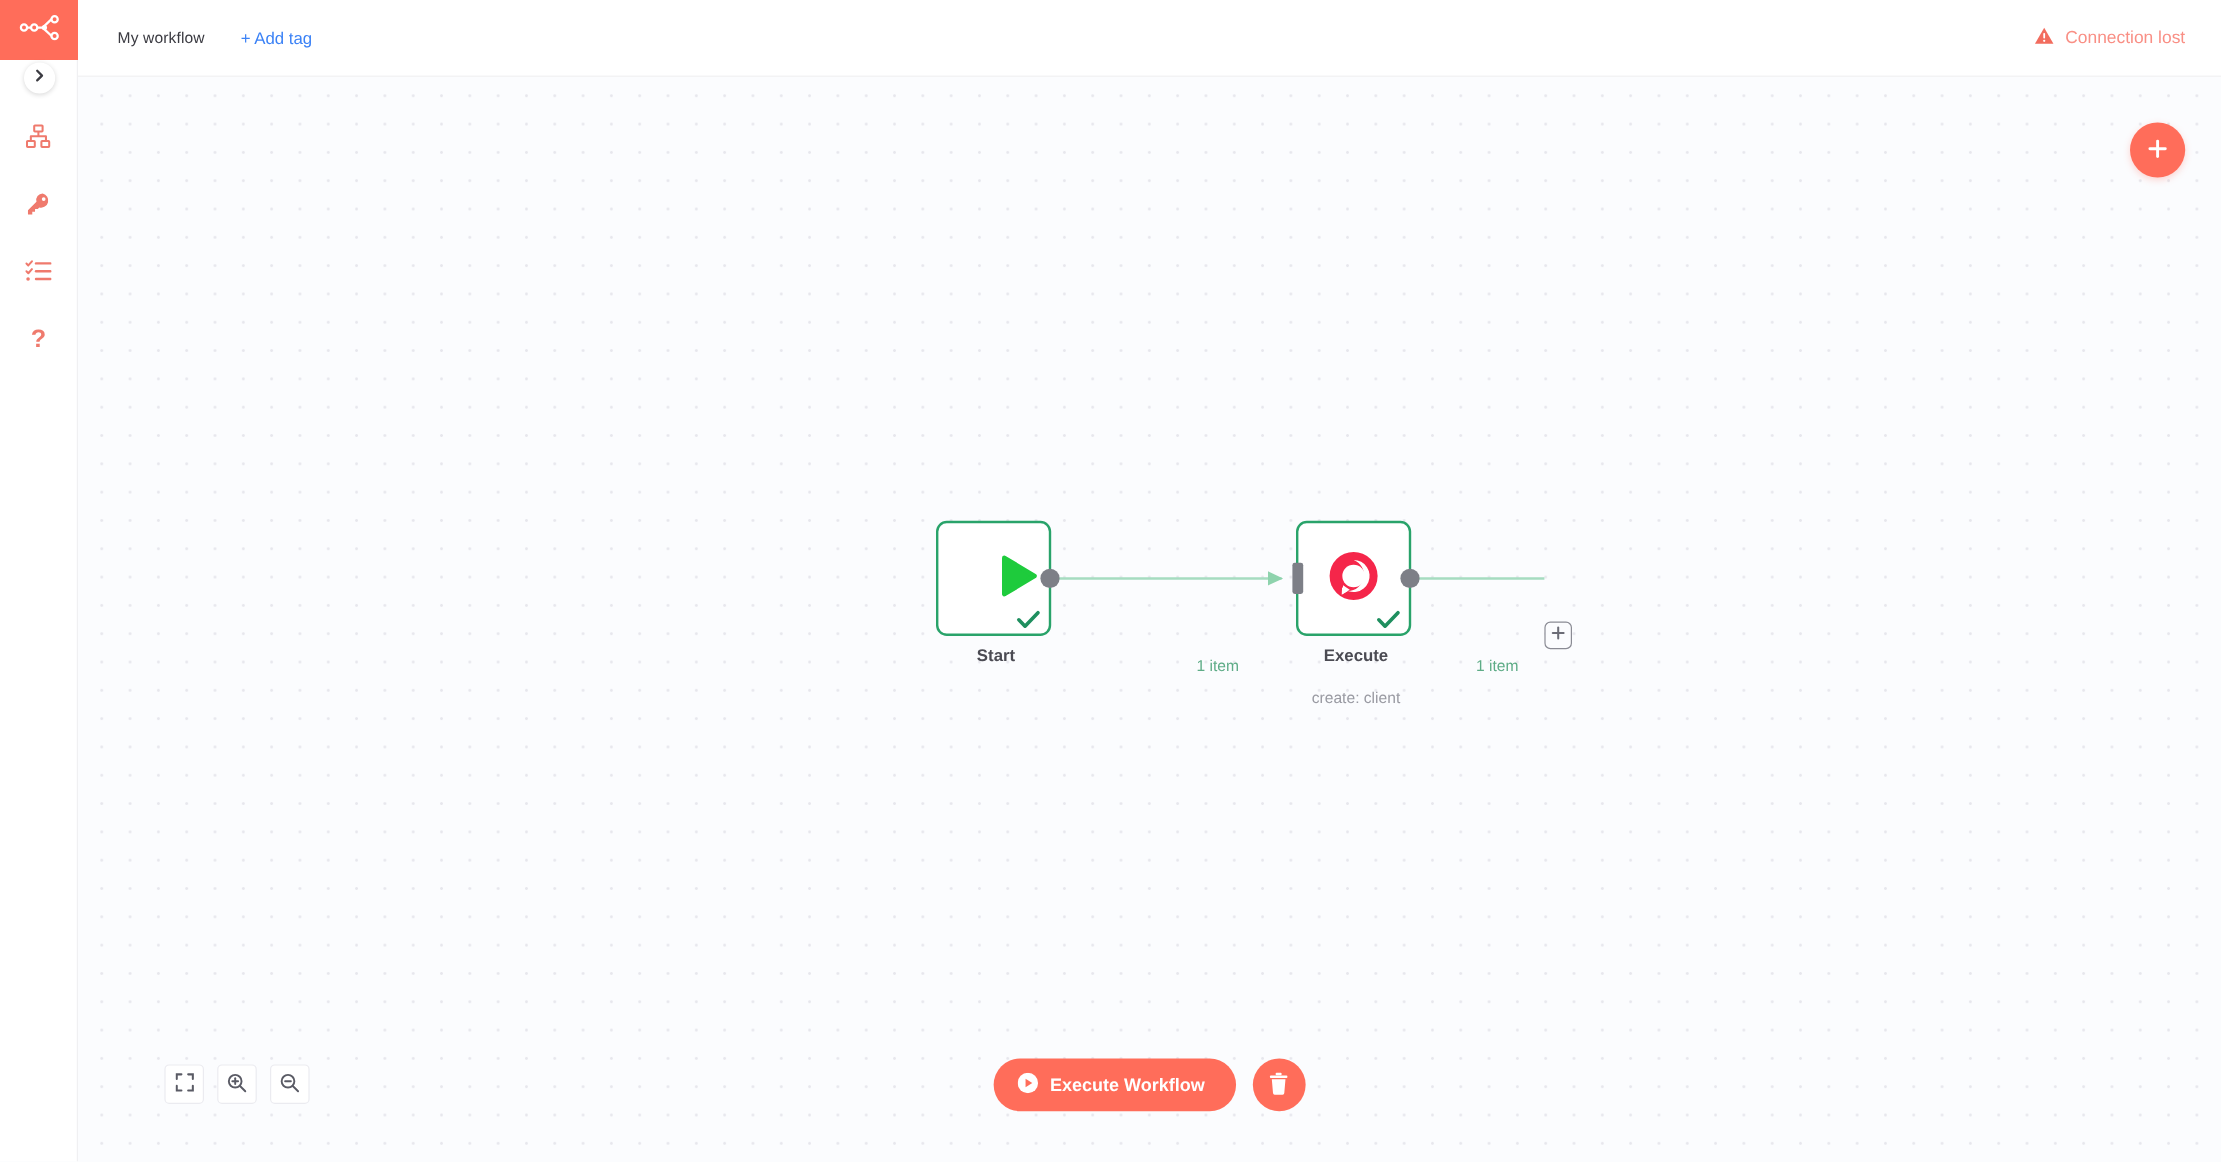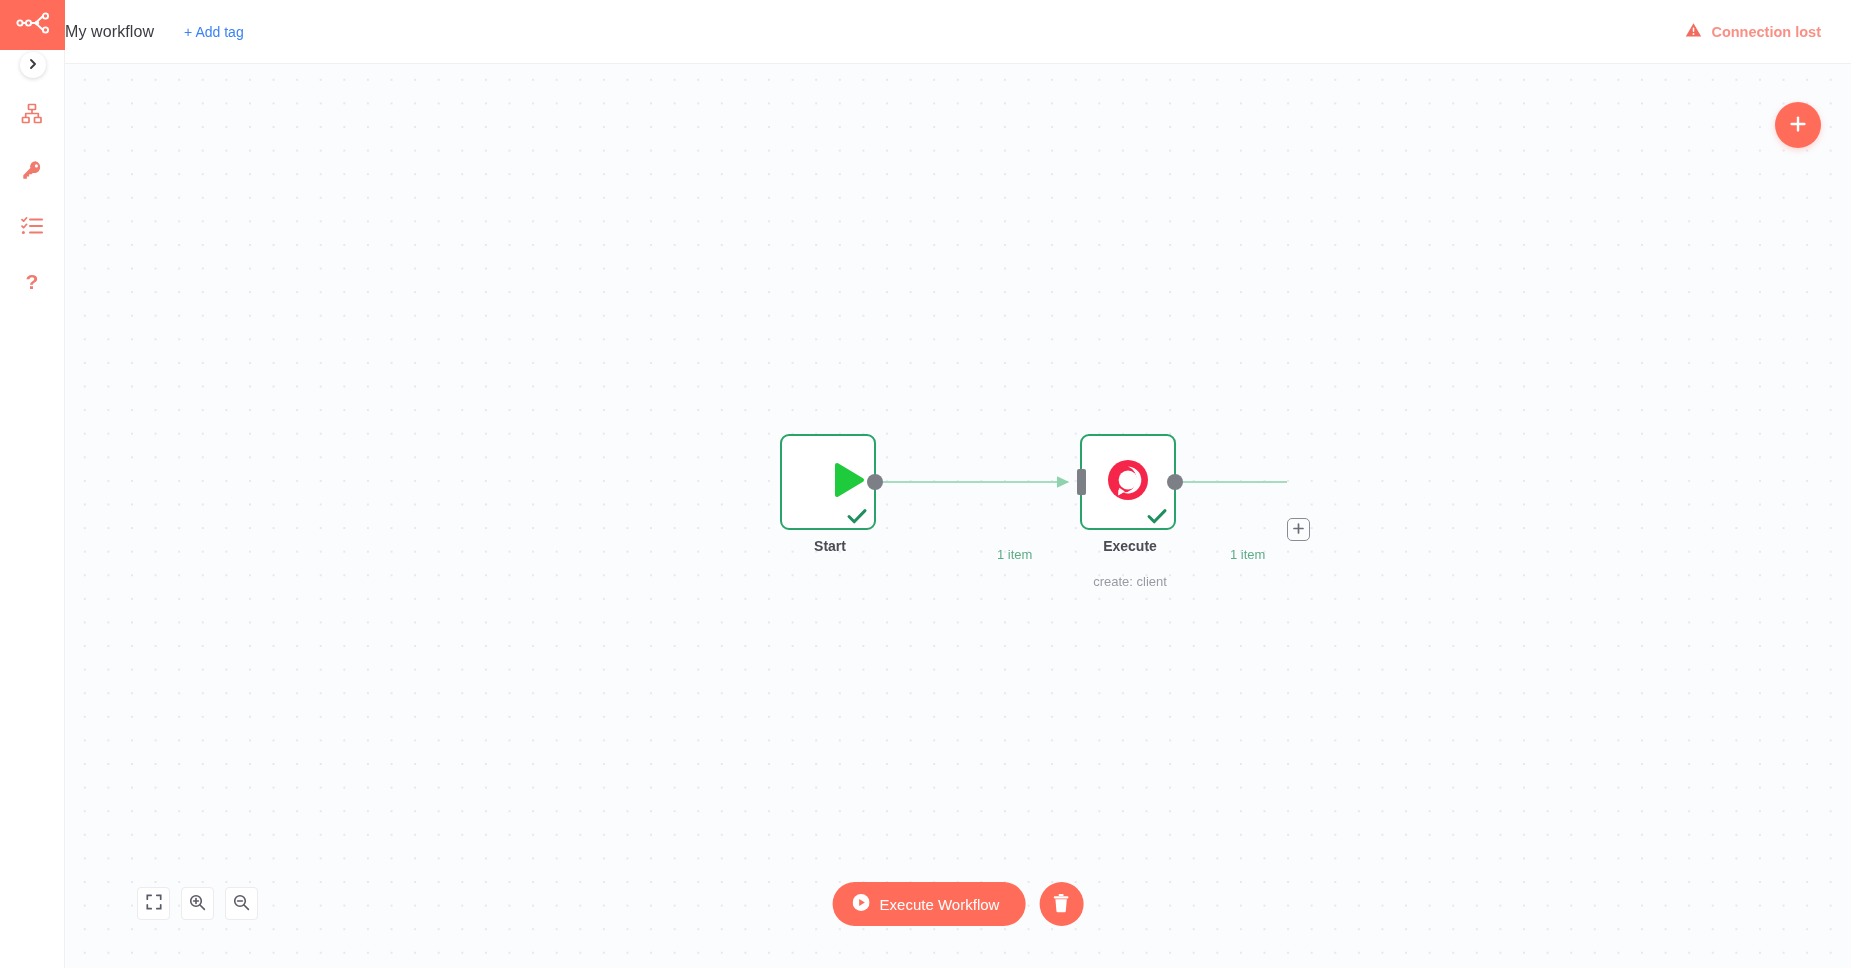--- a/index.html
+++ b/index.html
@@ -73,38 +73,38 @@
     left: 65px; top: 0;
     width: 1786px;
     height: 64px;
     background: #ffffff;
     border-bottom: 1px solid #f0f0f2;
     display: flex;
     align-items: center;
     z-index: 20;
   }
   .wf-title {
-    font-size: 16px;
+    margin-left: 33px;
+    font-size: 13px;
     color: #3b3b42;
     letter-spacing: 0.1px;
     cursor: text;
   }
   .add-tag {
     margin-left: 30px;
     font-size: 14px;
     color: #3b82f6;
     cursor: pointer;
   }
   .header-right {
     margin-left: auto;
     margin-right: 30px;
     display: flex;
     align-items: flex-start;
     gap: 8px;
-    font-weight: bold;
   }
   .conn-lost {
     display: flex;
     align-items: center;
     gap: 9px;
     font-size: 14.5px;
     color: #f98f85;
   }
 
   
@@ -268,21 +268,21 @@
     gap: 14px;
   }
   .exec-btn {
     height: 44px;
     padding: 0 26px 0 20px;
     border-radius: 22px;
     background: #ff6d5a;
     color: #ffffff;
     border: none;
     font-size: 15px;
-    font-weight: normal;
+    font-weight: bold;
     display: flex;
     align-items: center;
     gap: 10px;
     cursor: pointer;
     font-family: "Liberation Sans", sans-serif;
   }
   .trash-btn {
     width: 44px;
     height: 44px;
     border-radius: 50%;

